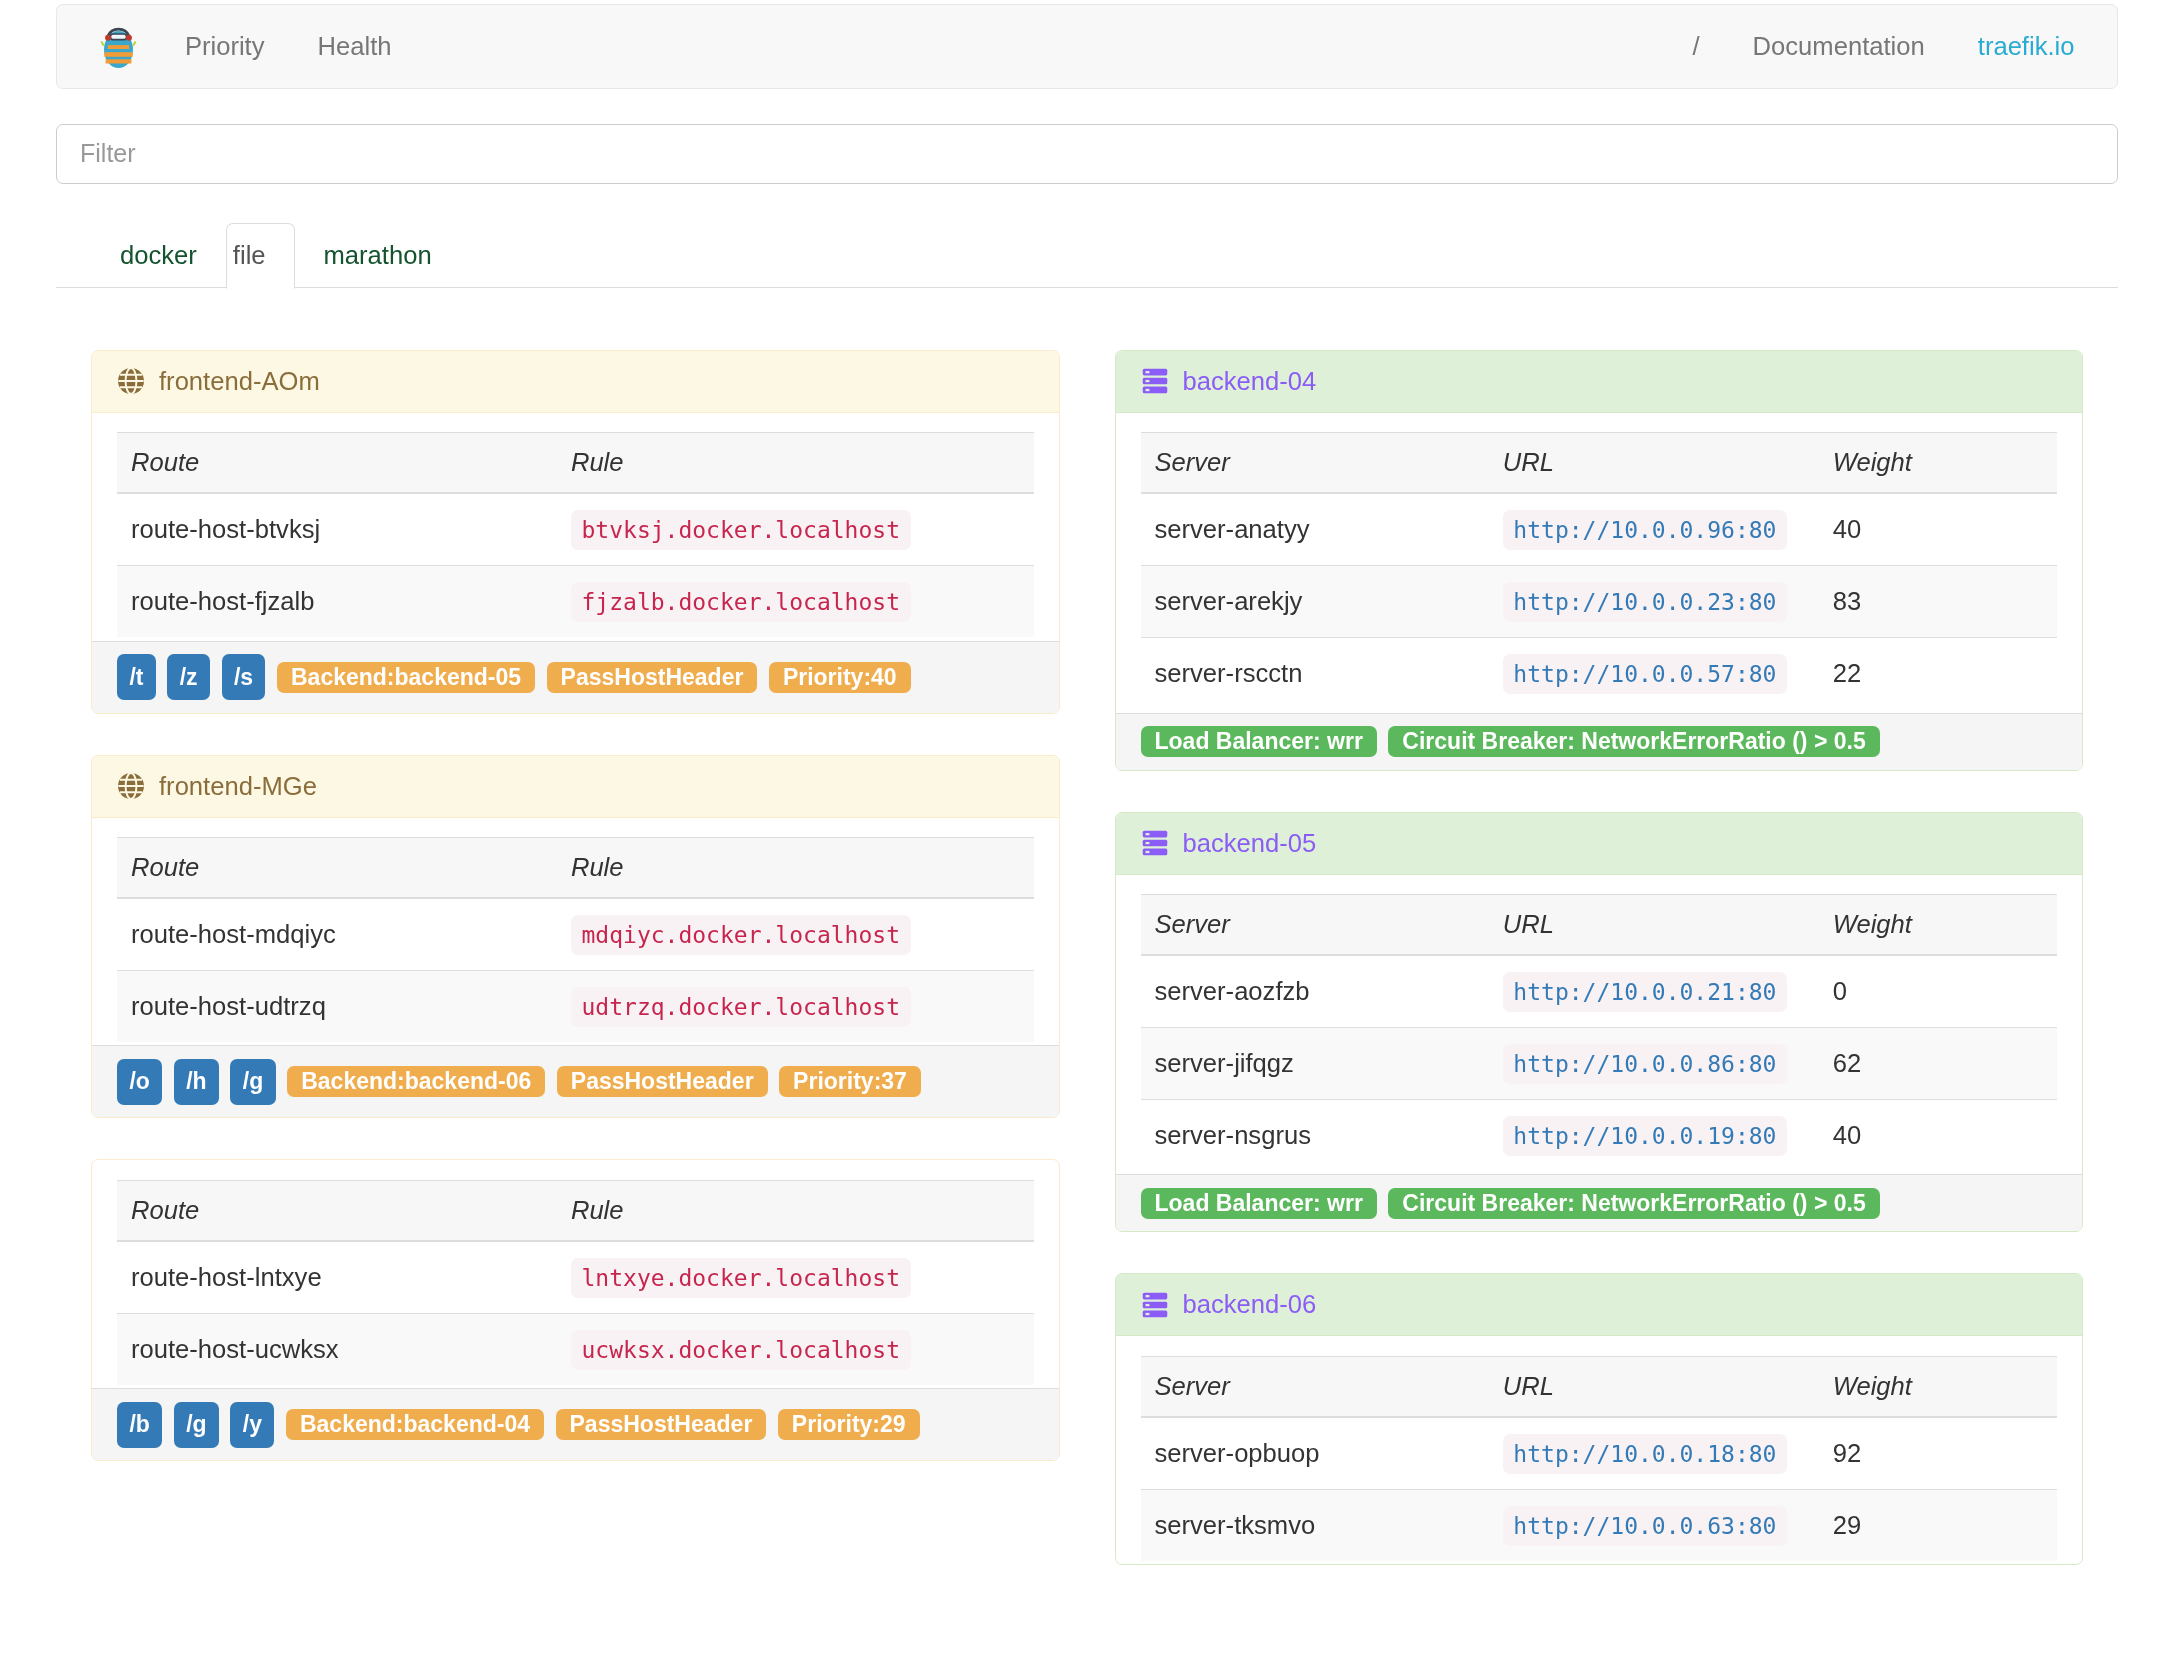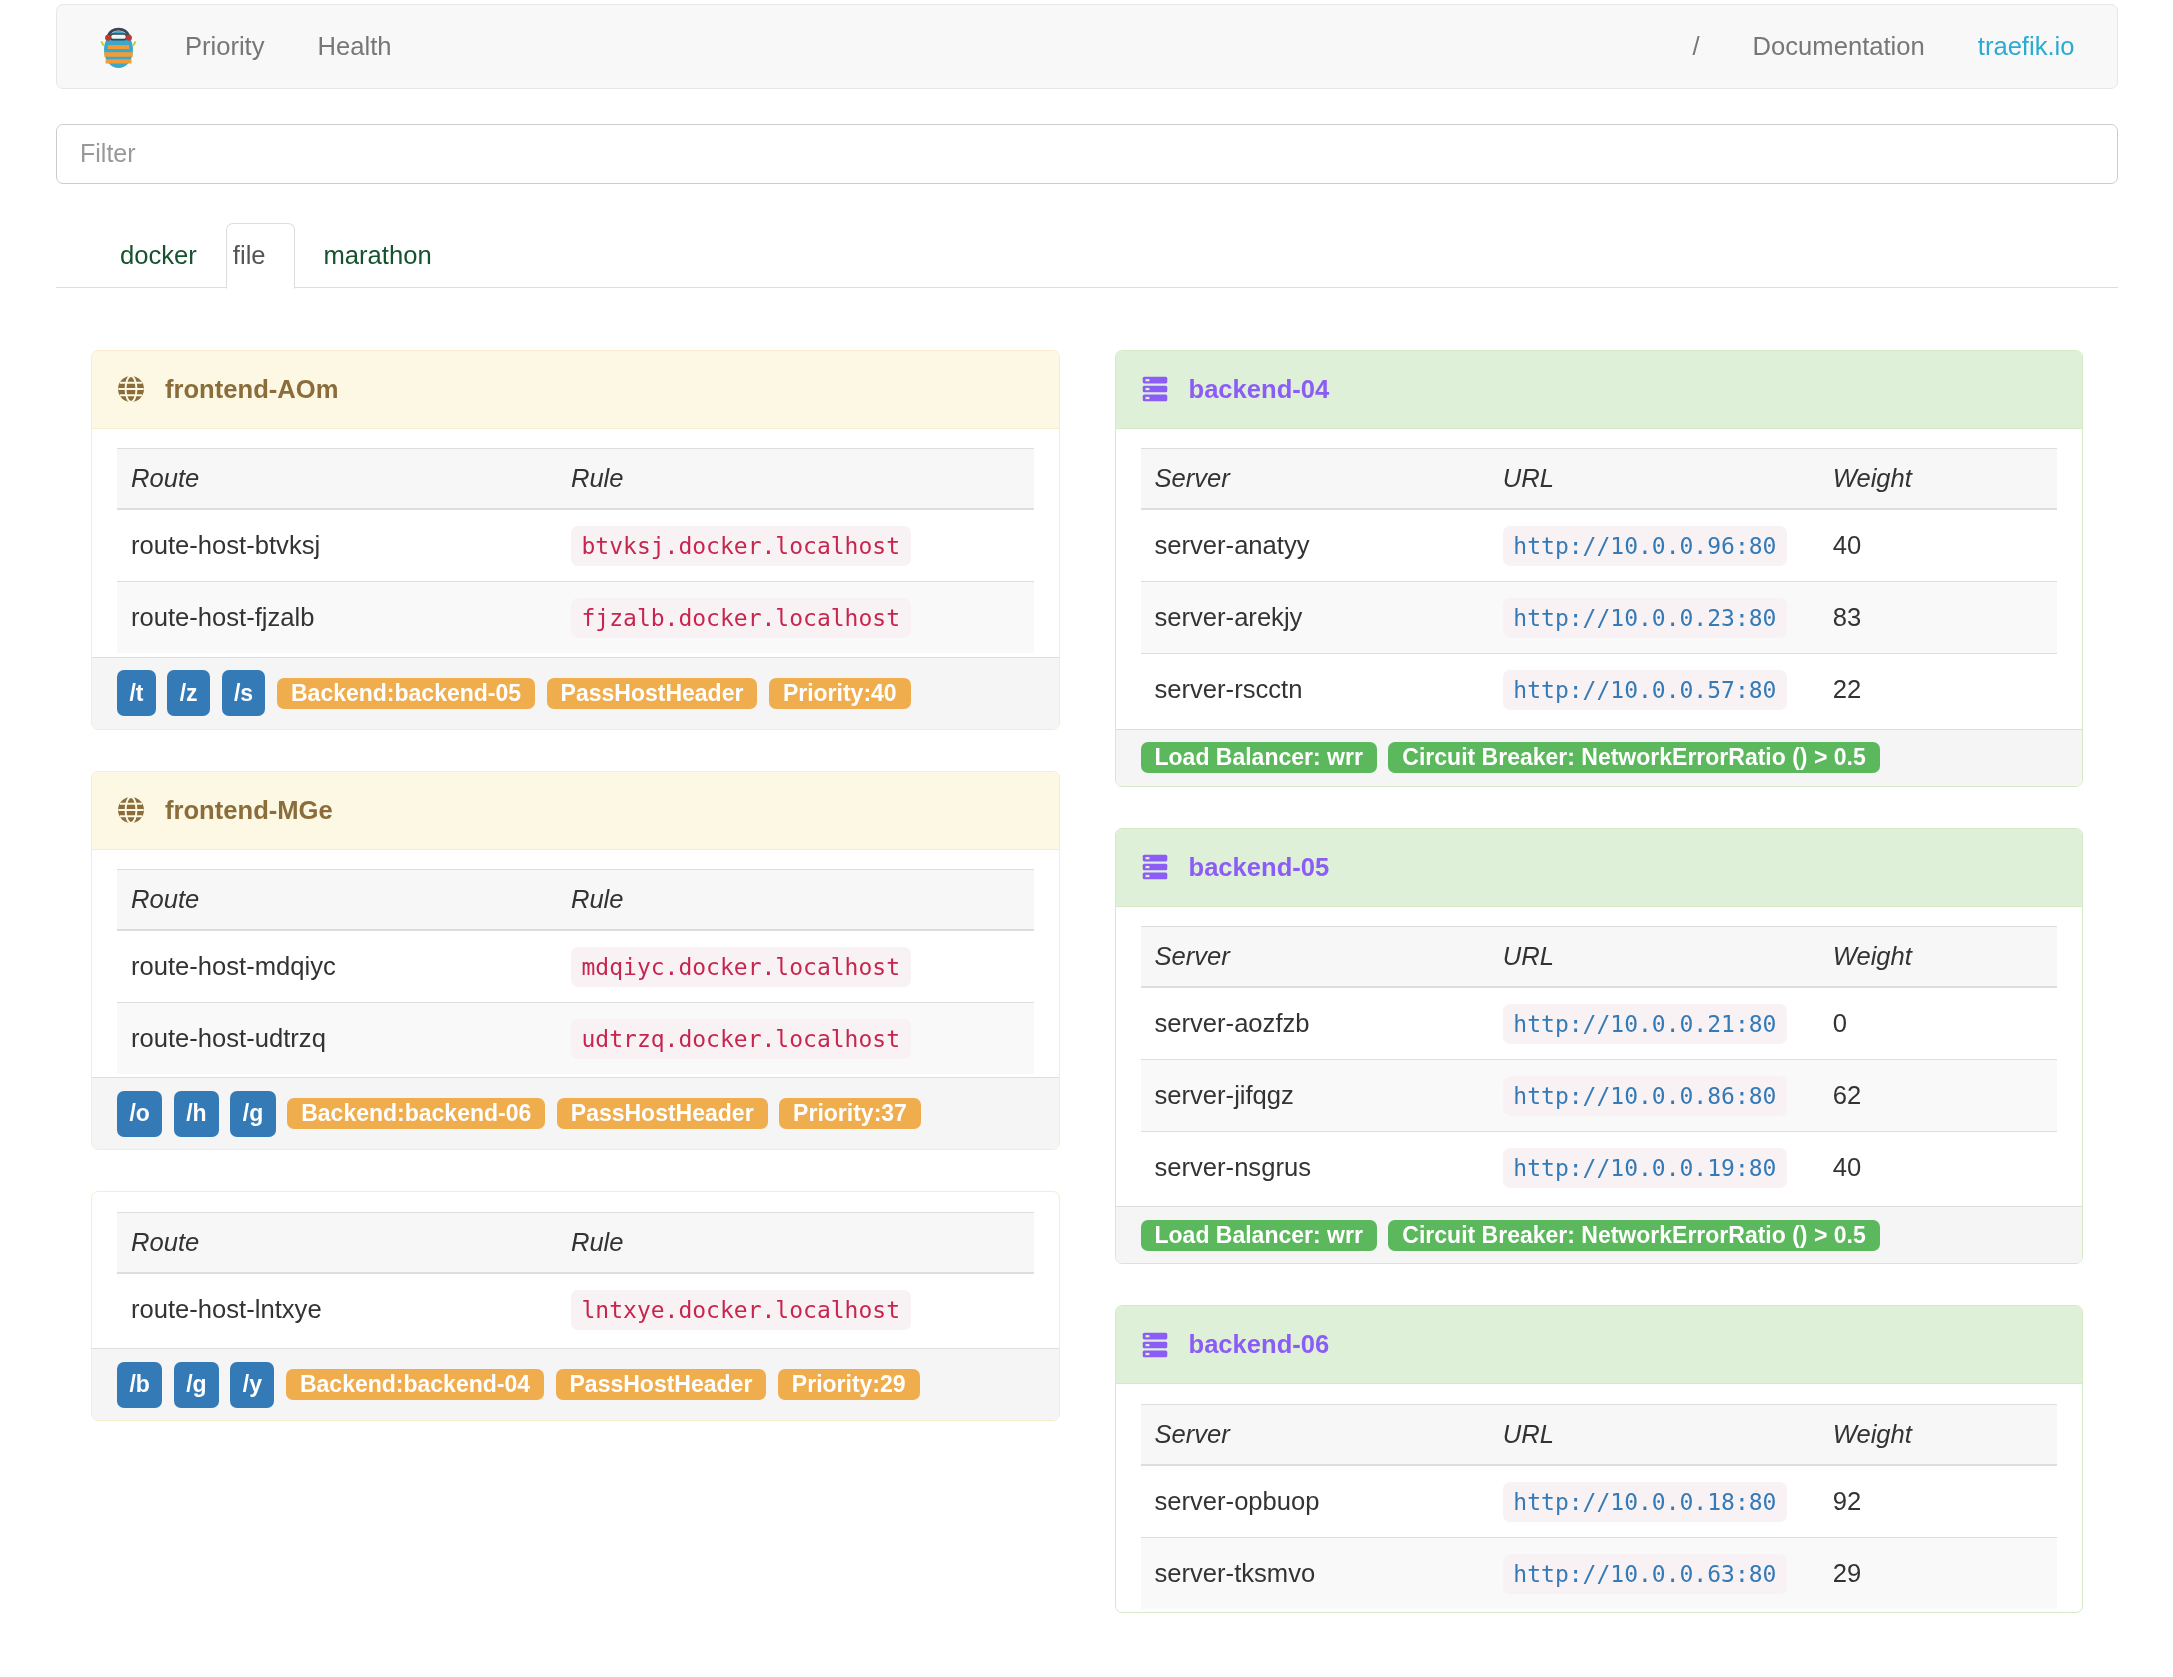--- a/index.html
+++ b/index.html
@@ -49,22 +49,22 @@
 
   
   .content { display: flex; margin-top: 62px; padding: 0 35px; gap: 55px; }
   .col { flex: 1 1 0; min-width: 0; }
 
   
   .panel { border: 1.8px solid; border-radius: 7px; margin-bottom: 41px; background: #fff; }
   .panel.warning { border-color: #faebcc; }
   .panel.success { border-color: #d6e9c6; }
   .panel-heading {
-    padding: 24px 25px; font-weight: bold; font-size: 25.6px;
-    display: flex; align-items: center; gap: 20px;
+    padding: 16px 25px; font-weight: normal; font-size: 25.6px;
+    display: flex; align-items: center; gap: 14px;
     border-bottom: 1.8px solid; border-radius: 5.3px 5.3px 0 0;
   }
   .warning .panel-heading { background: #fcf8e3; color: #8a6d3b; border-color: #faebcc; }
   .success .panel-heading { background: #dff0d8; color: #8b5cf6; border-color: #d6e9c6; }
   .panel-heading .icon { display: flex; align-items: center; }
   .panel-body { padding: 19.4px 25px 3.5px 25px; }
   .panel-footer {
     background: #f5f5f5; border-top: 1.8px solid #dddddd;
     padding: 12.4px 25px; border-radius: 0 0 5.3px 5.3px;
     display: flex; align-items: center; gap: 11.5px; flex-wrap: wrap;
@@ -241,20 +241,24 @@
               <tr>
                 <th>Route</th>
                 <th>Rule</th>
               </tr>
             </thead>
             <tbody>
               <tr>
                 <td>route-host-lntxye</td>
                 <td><code class="rule-code">lntxye.docker.localhost</code></td>
               </tr>
+              <tr>
+                <td>route-host-ucwksx</td>
+                <td><code class="rule-code">ucwksx.docker.localhost</code></td>
+              </tr>
             </tbody>
           </table>
         </div>
         <div class="panel-footer">
           <span class="label blue">/b</span>
           <span class="label blue">/g</span>
           <span class="label blue">/y</span>
           <span class="label orange">Backend:backend-04</span>
           <span class="label orange">PassHostHeader</span>
           <span class="label orange">Priority:29</span>

